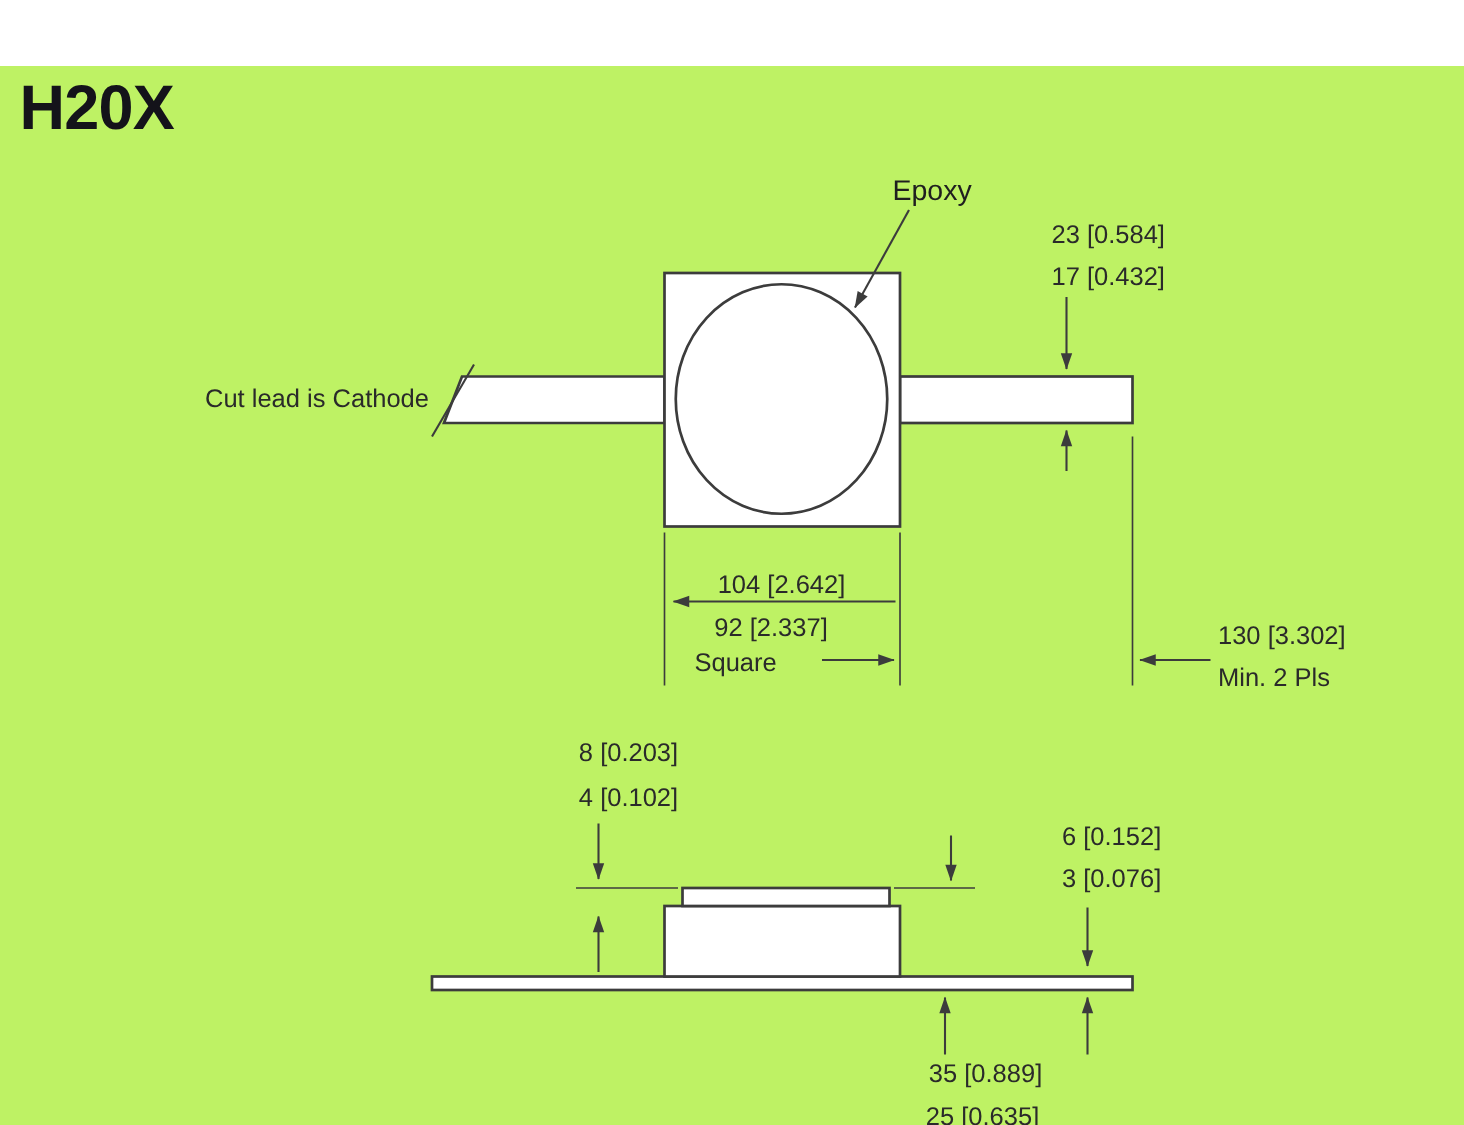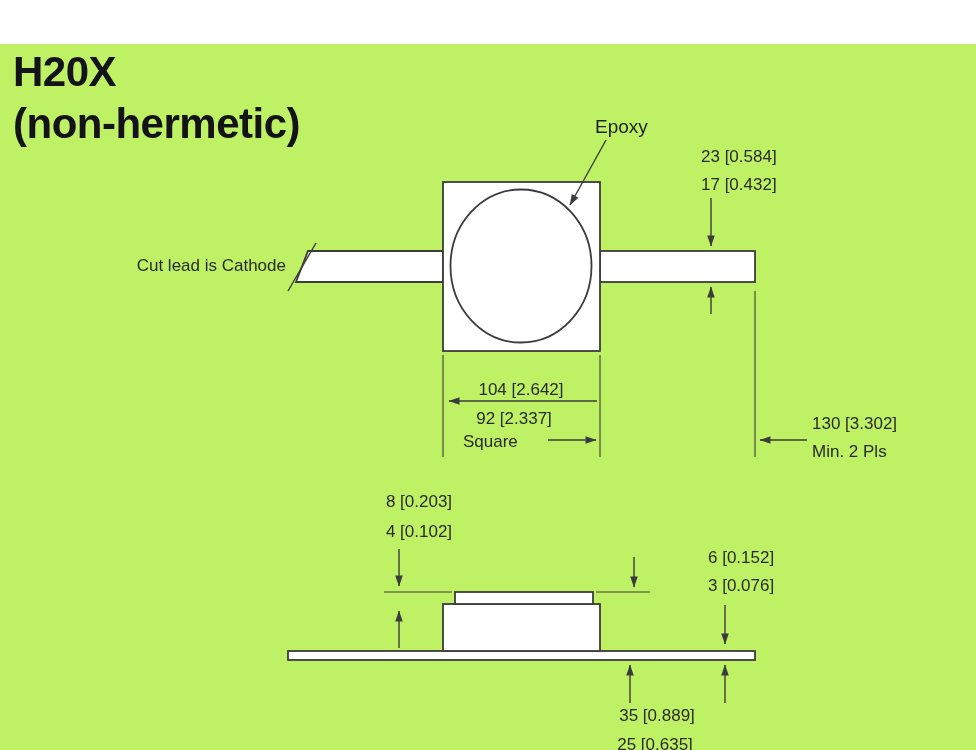--- a/index.html
+++ b/index.html
@@ -66,21 +66,20 @@
     background: #1d2936;
   }
 </style>
 </head>
 <body>
 
 <div class="stage">
 
   <div class="title">
     <div>H20X</div>
-    <div>(non-hermetic)</div>
   </div>
 
   <svg class="drawing" width="976" height="750" viewBox="0 0 976 750">
     <defs>
       <marker id="arr" viewBox="0 0 12 10" markerWidth="12" markerHeight="10" refX="11" refY="5" orient="auto" markerUnits="userSpaceOnUse">
         <path d="M0.5,1.2 L11.5,5 L0.5,8.8 Z" fill="#3c3c3c"></path>
       </marker>
     </defs>
 
     <polygon class="part" points="308,207 443,207 443,238 296,238"></polygon>

